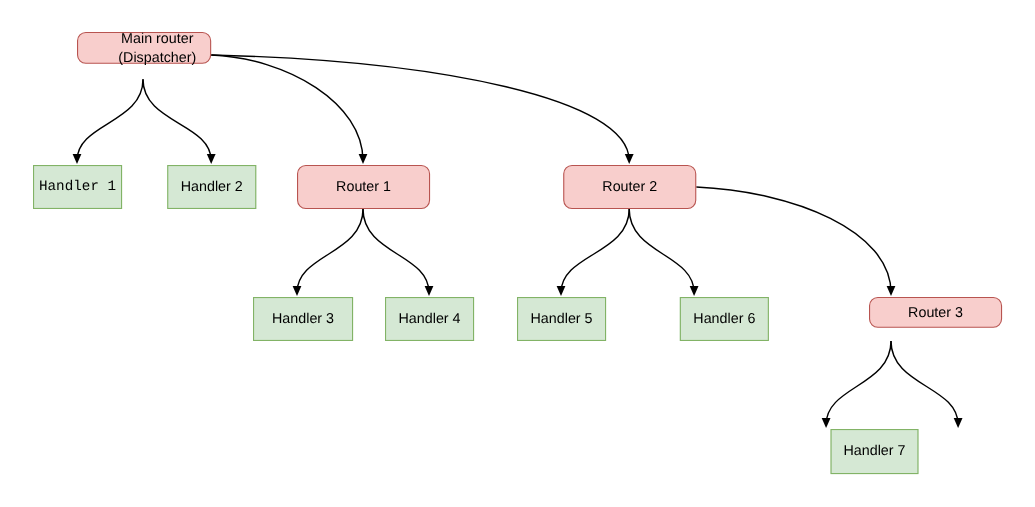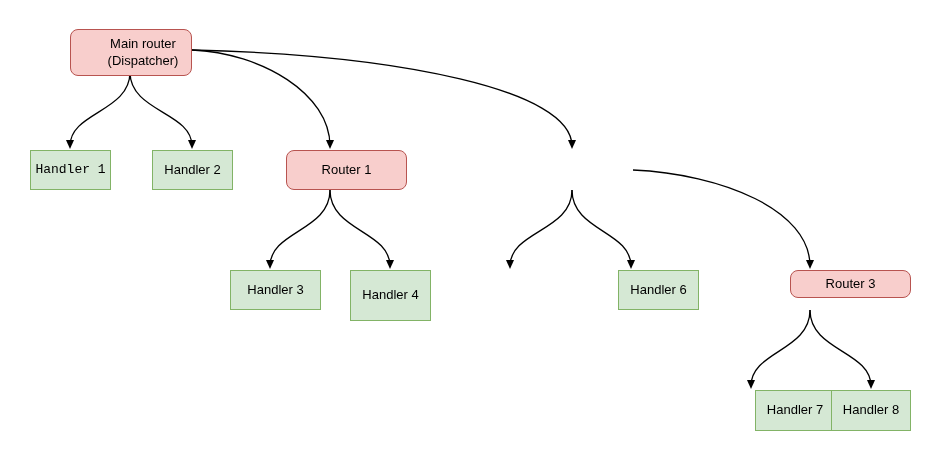--- a/index.html
+++ b/index.html
@@ -39,27 +39,27 @@
   .node.router{
     background:var(--router-fill,#f8cecc);
     border:1px solid var(--router-border,#b85450);
     border-radius:8px;
   }
   .node.handler{
     background:var(--handler-fill,#d5e8d4);
     border:1px solid var(--handler-border,#82b366);
   }
   
-  #n-main{left:70px;  top:29px;  width:122px; height:47px;padding-left:24px;}
+  #n-main{left:70px;  top:29px;  width:122px; height:29px;padding-left:24px;}
   #n-h1  {left:30px;  top:150px; width:81px;  height:40px;font-family:Liberation Mono, monospace;}
   #n-h2  {left:152px; top:150px; width:81px;  height:40px;}
-  #n-r1  {left:270px; top:150px; width:121px; height:40px;margin-left:16px;}
+  #n-r1  {left:270px; top:150px; width:121px; height:40px;}
   #n-r2  {left:512px; top:150px; width:121px; height:40px;}
   #n-h3  {left:230px; top:270px; width:91px;  height:40px;}
-  #n-h4  {left:350px; top:270px; width:81px;  height:51px;}
+  #n-h4  {left:350px; top:270px; width:81px;  height:40px;}
   #n-h5  {left:470px; top:270px; width:81px;  height:40px;}
   #n-h6  {left:618px; top:270px; width:81px;  height:40px;}
   #n-r3  {left:790px; top:270px; width:121px; height:28px;}
   #n-h7  {left:711px; top:390px; width:80px;  height:41px;margin-left:44px;}
   #n-h8  {left:831px; top:390px; width:80px;  height:41px;}
 </style>
 </head>
 <body>
 
 <div class="canvas">
@@ -81,20 +81,21 @@
     <path class="edge" d="M633,170 C722,174 810,210 810,266" marker-end="url(#arrow)"></path>
     <path class="edge" d="M810,310 C810,351 751,351 751,386" marker-end="url(#arrow)"></path>
     <path class="edge" d="M810,310 C810,351 871,351 871,386" marker-end="url(#arrow)"></path>
   </svg>
 
   <div id="n-main" class="node router">Main router
 (Dispatcher)</div>
   <div id="n-h1" class="node handler">Handler 1</div>
   <div id="n-h2" class="node handler">Handler 2</div>
   <div id="n-r1" class="node router">Router 1</div>
+  <div id="n-r2" class="node router">Router 2</div>
   <div id="n-h3" class="node handler">Handler 3</div>
   <div id="n-h4" class="node handler">Handler 4</div>
+  <div id="n-h5" class="node handler">Handler 5</div>
   <div id="n-h6" class="node handler">Handler 6</div>
   <div id="n-r3" class="node router">Router 3</div>
   <div id="n-h7" class="node handler">Handler 7</div>
-  <div id="n-h8" class="node handler">Handler 8</div>
 
 </div>
 
 </body></html>

